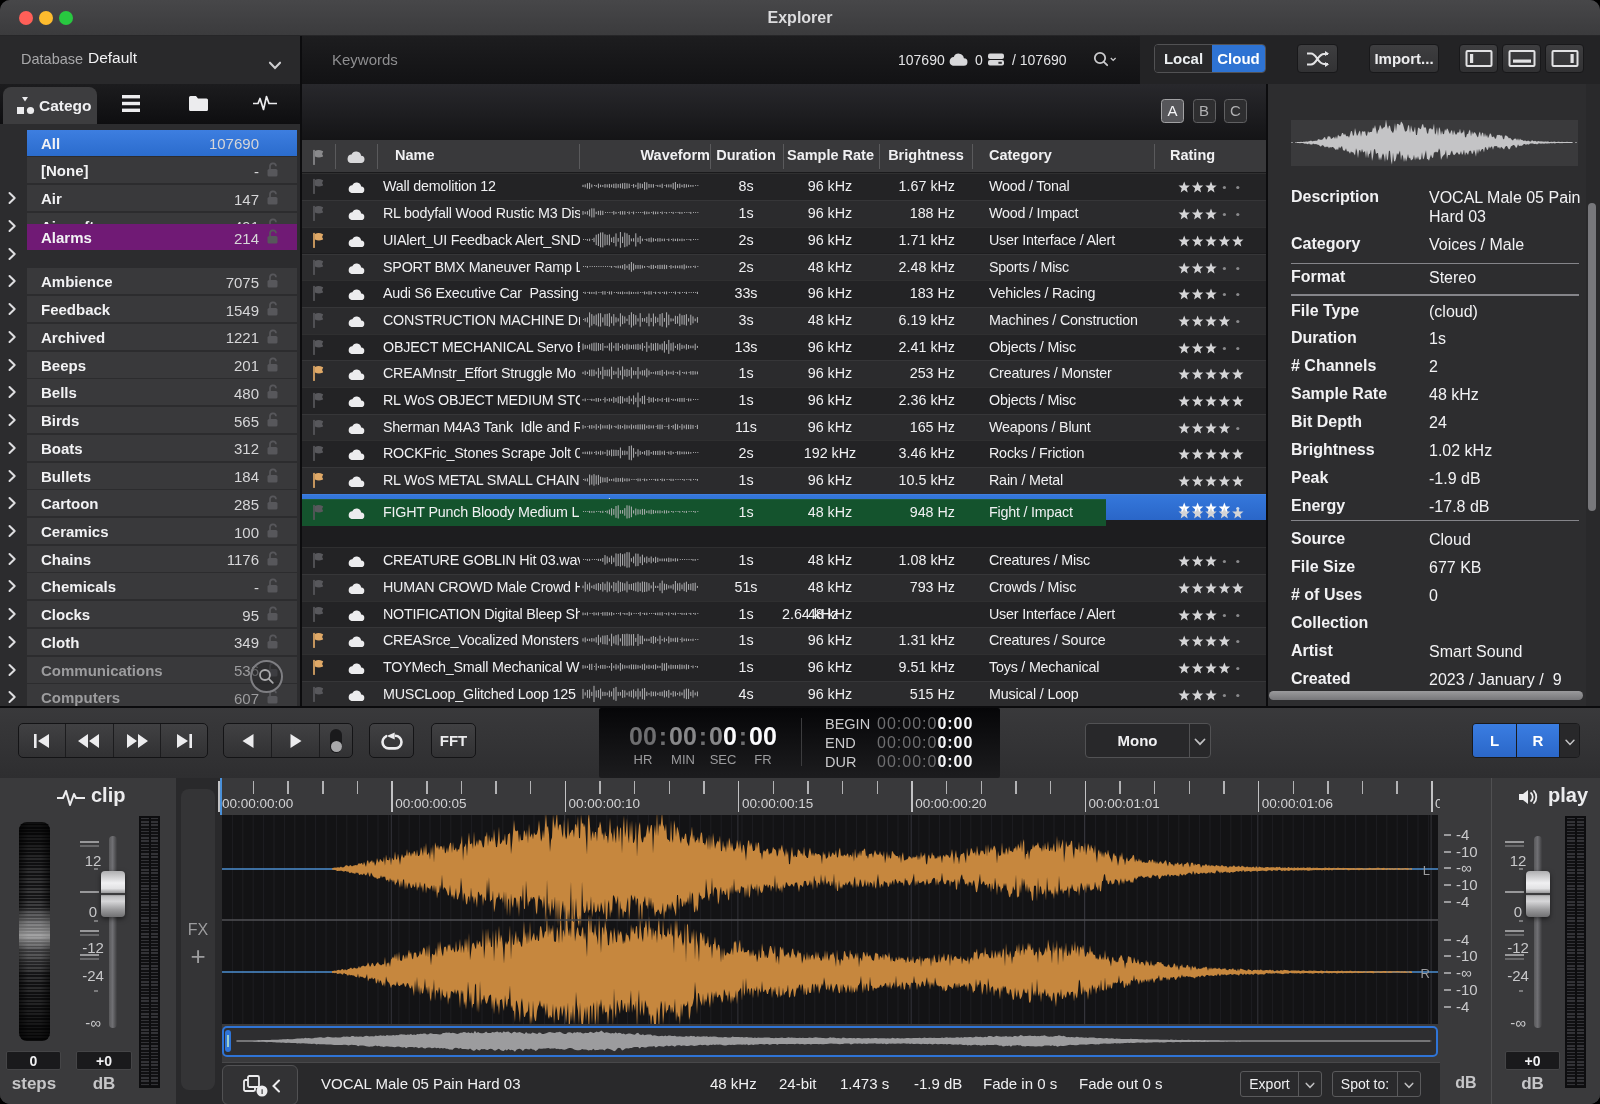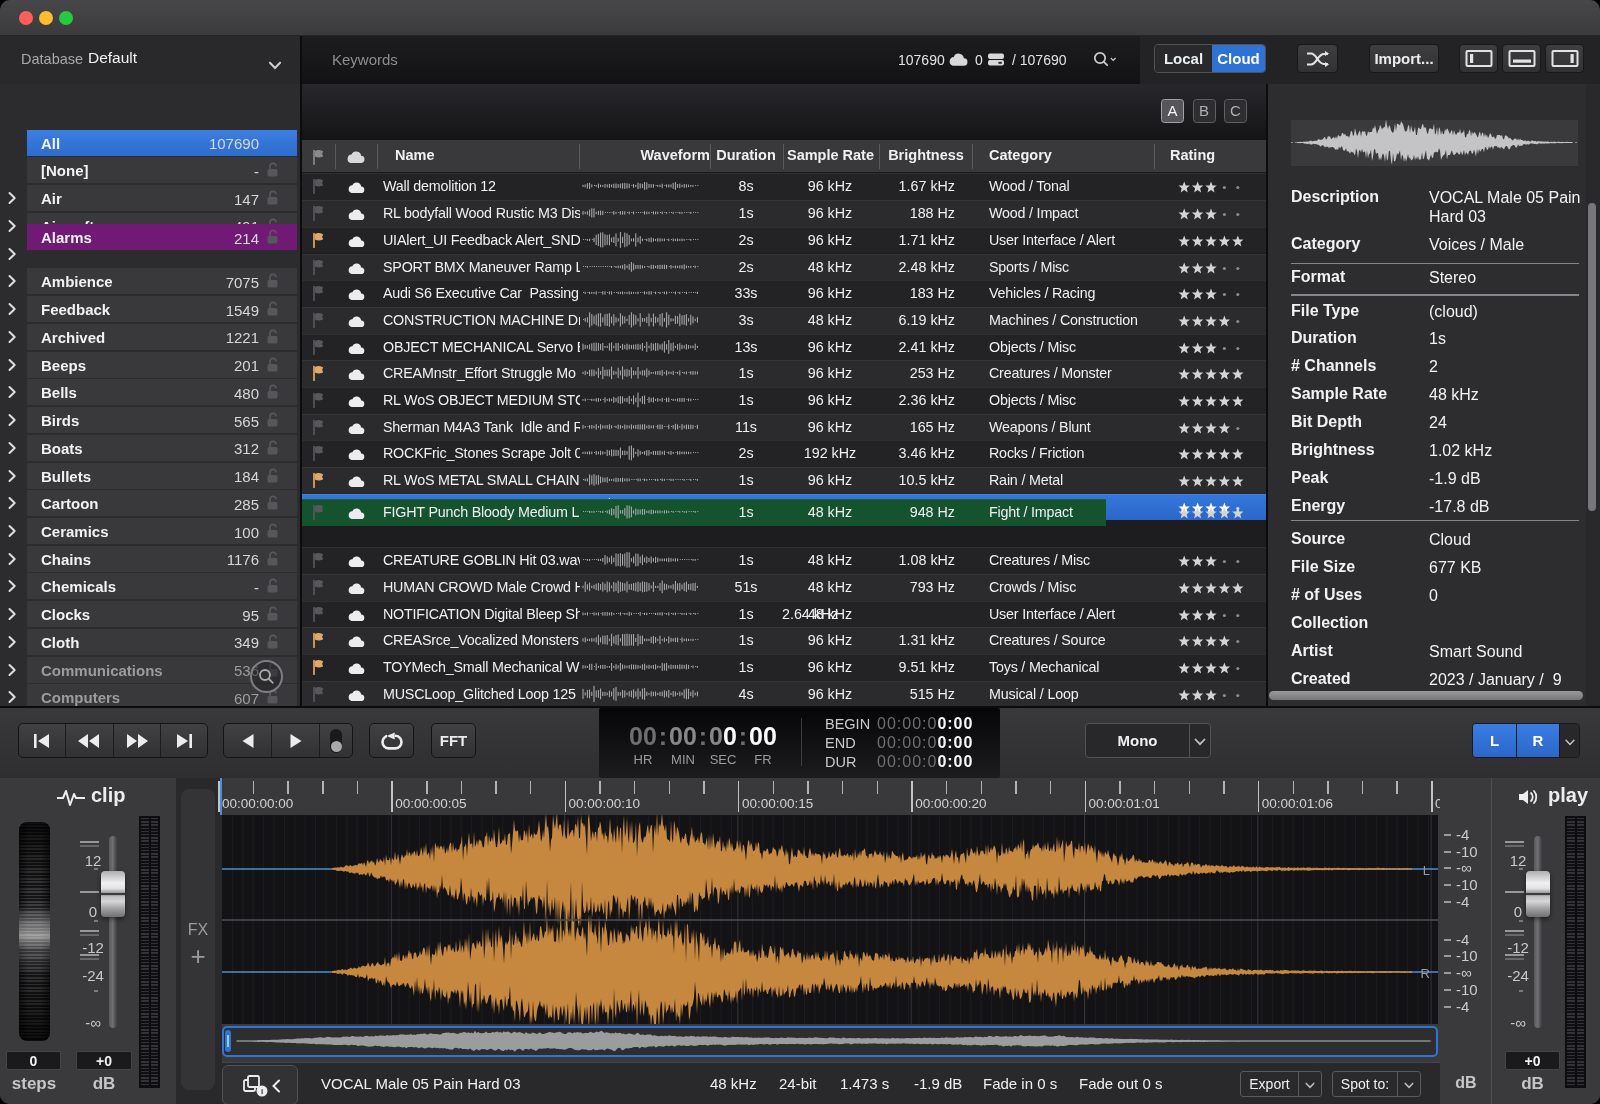--- a/index.html
+++ b/index.html
@@ -4,20 +4,21 @@
 html,body{width:1600px;height:1104px;background:#000;font-family:"Liberation Sans",sans-serif;overflow:hidden}
 .win{position:absolute;left:0;top:0;width:1600px;height:1104px;border-radius:10px;overflow:hidden;background:#2a2a2c}
 .abs{position:absolute}
 .b{font-weight:bold}
 </style></head><body>
 <div class="win">
 <div class="abs" style="left:0;top:0;width:1600px;height:36px;background:linear-gradient(#474749,#3b3b3d);border-bottom:1px solid #262628">
 <div class="abs" style="left:19px;top:11px;width:14px;height:14px;border-radius:50%;background:#ff5f58"></div>
 <div class="abs" style="left:39px;top:11px;width:14px;height:14px;border-radius:50%;background:#febc2e"></div>
 <div class="abs" style="left:59px;top:11px;width:14px;height:14px;border-radius:50%;background:#28c840"></div>
+<div class="abs b" style="left:0;top:9px;width:1600px;text-align:center;font-size:16px;color:#dcdcde">Explorer</div>
 </div>
 <div class="abs" style="left:0;top:36px;width:1600px;height:48px;background:#232325">
 <div class="abs" style="left:0;top:0;width:300px;height:48px;background:#29292b">
  <div class="abs" style="left:21px;top:15px;font-size:14.5px;color:#a8a8aa">Database</div>
  <div class="abs" style="left:88px;top:13px;font-size:15.5px;color:#f2f2f4">Default</div>
  <div class="abs" style="left:268px;top:20px"><svg width="14" height="9" viewBox="0 0 12 8">
             <path d="M1.5 1.5L6 6.2l4.5-4.7" stroke="#cfcfd1" stroke-width="1.8" fill="none" stroke-linecap="round"></path>
           </svg></div>
 </div>
 <div class="abs" style="left:302px;top:0;width:838px;height:48px;background:linear-gradient(#1d1d1f,#121214)">
@@ -60,20 +61,41 @@
           <rect x="3.5" y="1" width="25" height="15" rx="1" stroke="#e2e2e4" stroke-width="2" fill="none"></rect>
           <rect x="7" y="9.5" width="18" height="3.2" fill="#e2e2e4"></rect>
         </svg></div>
 <div class="abs" style="left:1545px;top:8px;width:39px;height:29px;border-radius:4px;border:1px solid #18181a;background:linear-gradient(#3e3e40,#323234)">
 <svg width="32" height="17" viewBox="0 0 32 17" style="margin:5px 0 0 3px">
           <rect x="3.5" y="1" width="25" height="15" rx="1" stroke="#e2e2e4" stroke-width="2" fill="none"></rect>
           <rect x="21.5" y="4" width="3.2" height="9" fill="#e2e2e4"></rect>
         </svg></div>
 </div>
 <div class="abs" style="left:0;top:84px;width:300px;height:622px;background:#2c2c2e;overflow:hidden">
+<div class="abs" style="left:0;top:0;width:300px;height:40px;background:linear-gradient(#1c1c1e,#0e0e10)">
+<div class="abs" style="left:3px;top:3px;width:94px;height:37px;background:#3d3d3f;border-radius:8px 8px 0 0">
+ <svg width="22" height="20" viewBox="0 0 22 20" style="margin:9px 0 0 12px">
+            <path d="M7 1l3 4.5L13 1z" fill="#ececee"></path>
+            <rect x="2" y="11" width="7" height="7" fill="#ececee"></rect>
+            <circle cx="15.5" cy="14.5" r="3.6" fill="#ececee"></circle>
+          </svg>
+ <div class="abs b" style="left:36px;top:10px;font-size:15.5px;color:#f0f0f2">Catego</div>
+</div>
+<svg class="abs" style="left:122px;top:11px" width="18" height="17" viewBox="0 0 18 17">
+          <rect y="0" width="18" height="3.4" fill="#ececee"></rect>
+          <rect y="6.8" width="18" height="3.4" fill="#ececee"></rect>
+          <rect y="13.6" width="18" height="3.4" fill="#ececee"></rect>
+        </svg>
+<svg class="abs" style="left:189px;top:11px" width="19" height="16" viewBox="0 0 19 16">
+          <path d="M0 2.5A1.5 1.5 0 0 1 1.5 1H7l2 2.5h8.5A1.5 1.5 0 0 1 19 5v9.5a1.5 1.5 0 0 1-1.5 1.5h-16A1.5 1.5 0 0 1 0 14.5z" fill="#ececee"></path>
+        </svg>
+<svg class="abs" style="left:253px;top:10px" width="24" height="19" viewBox="0 0 24 19">
+          <path d="M0 9.5h5l2-5 3.5 11 3-13 2.5 7h8" stroke="#ececee" stroke-width="1.7" fill="none" stroke-linejoin="round"></path>
+        </svg>
+</div>
 <div class="abs" style="left:27px;top:45.6px;width:270px;height:26.0px;background:linear-gradient(#3d7ee0,#2b6ccd)">
 <div class="abs b" style="left:14px;top:5px;font-size:15px;color:#f2f2f4">All</div>
 <div class="abs" style="right:38px;top:5.5px;font-size:15px;color:#d6d6d8">107690</div>
 </div>
 <div class="abs" style="left:27px;top:73.3px;width:270px;height:26.0px;background:#39393b">
 <div class="abs b" style="left:14px;top:5px;font-size:15px;color:#f2f2f4">[None]</div>
 <div class="abs" style="right:38px;top:5.5px;font-size:15px;color:#d6d6d8">-</div>
 <div class="abs" style="right:18px;top:5px"><svg width="13" height="16" viewBox="0 0 13 16">
             <rect x="1.5" y="7" width="10" height="7.6" rx="1.6" fill="#57575b"></rect>
             <path d="M4 7V4.6a3 3 0 0 1 6-.4" stroke="#57575b" stroke-width="1.7" fill="none"></path>

